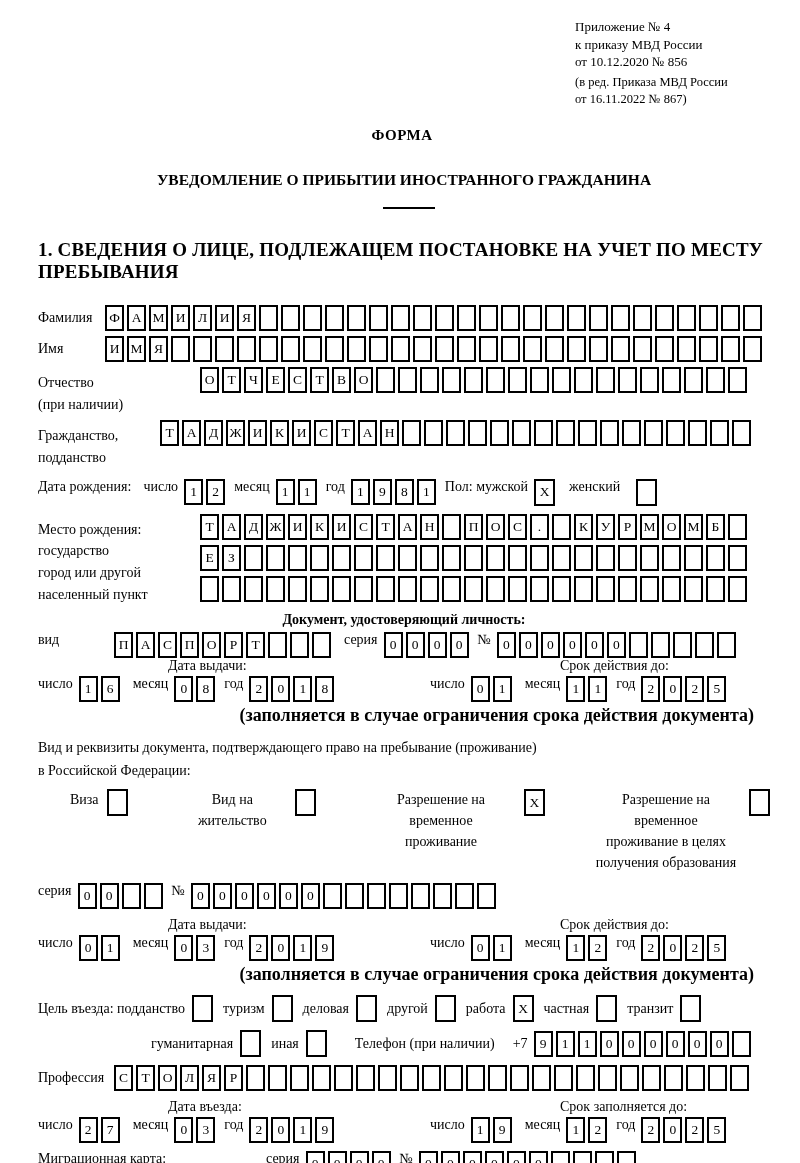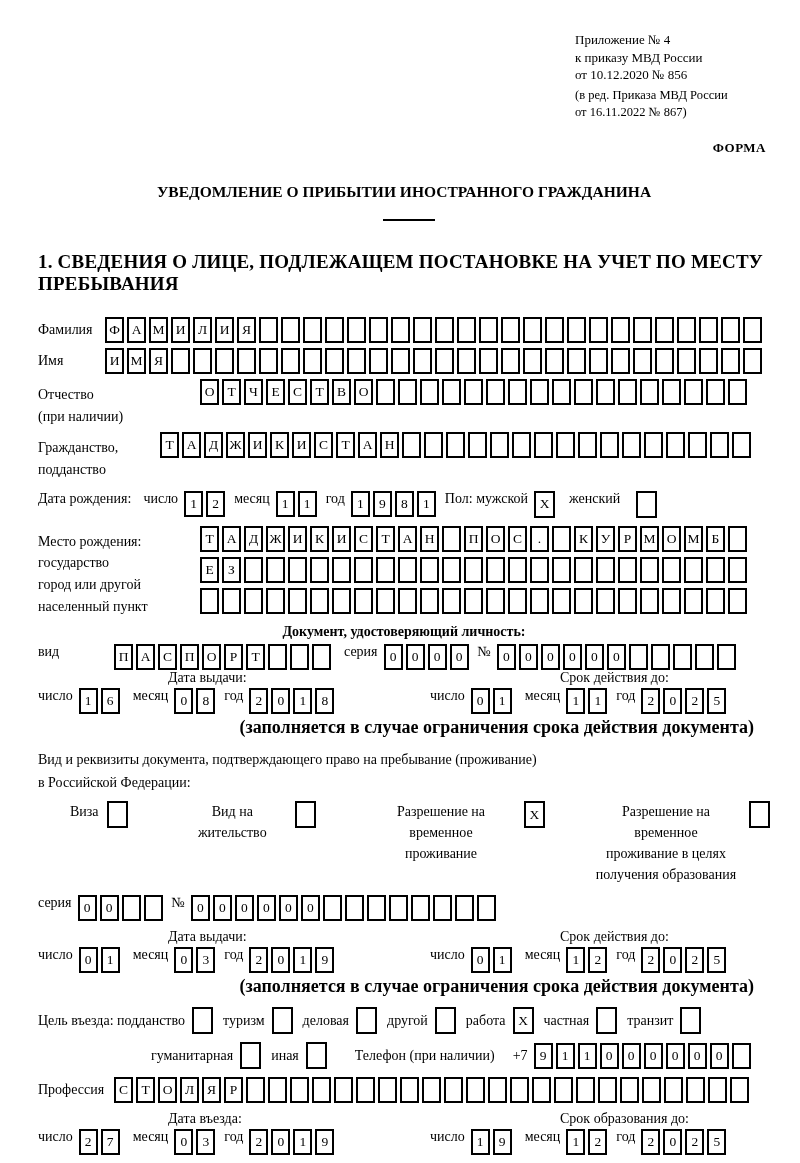--- a/index.html
+++ b/index.html
@@ -1,23 +1,23 @@
 <!DOCTYPE html>
 <html lang="ru"><head>
 <meta charset="utf-8">
 <style>
   * { box-sizing: border-box; margin: 0; padding: 0; }
   html,body { width:800px; height:1163px; background:#ffffff; color:#000;
     font-family:"Liberation Serif","DejaVu Serif",serif; font-size:14px; overflow:hidden; }
-  .page { padding:31px 30px 0 38px; width:800px; height:1153px; }
+  .page { padding:18px 30px 0 38px; width:800px; height:1153px; }
 
   .top-right { width:195px; margin-left:auto; font-size:13px; line-height:1.35; }
   .top-right div { white-space:nowrap; }
   .edition { margin-top:3px; font-size:12.5px; }
-  .forma { text-align:right; font-weight:bold; font-size:13px; margin:20px 4px 24px 0; letter-spacing:.5px; }
+  .forma { text-align:center; font-weight:bold; font-size:15px; margin:20px 4px 24px 0; letter-spacing:.5px; }
 
   .title { text-align:center; font-weight:bold; font-size:15.5px; line-height:1.5; margin-bottom:4px; }
   .title-underline { display:inline-block; width:52px; border-bottom:2px solid #000; height:14px; margin-left:10px; }
   .section-h { font-weight:bold; font-size:19px; margin:24px 0 22px 0; letter-spacing:.2px; }
 
   .frow { display:flex; align-items:flex-start; margin-bottom:5px; }
   .lbl { padding-top:5px; flex:none; }
   .w68 { width:67px; } .w122 { width:122px; } .w162 { width:162px; } .w76 { width:76px; } .w133 { width:133px; }
   .lbl-lines div { line-height:1.55; }
 
@@ -618,21 +618,21 @@
         <span class="t ml6">год</span>
         <span class="boxrow">
             <span class="cell">2</span>
             <span class="cell">0</span>
             <span class="cell">1</span>
             <span class="cell">9</span>
           </span>
       </div>
     </div>
     <div class="col-r">
-      <div class="dt-title-r">Срок образования до:</div>
+      <div class="dt-title-r">Срок заполняется до:</div>
       <div class="inline-row">
         <span class="t">число</span>
         <span class="boxrow">
             <span class="cell">1</span>
             <span class="cell">9</span>
           </span>
         <span class="t ml10">месяц</span>
         <span class="boxrow">
             <span class="cell">1</span>
             <span class="cell">2</span>

